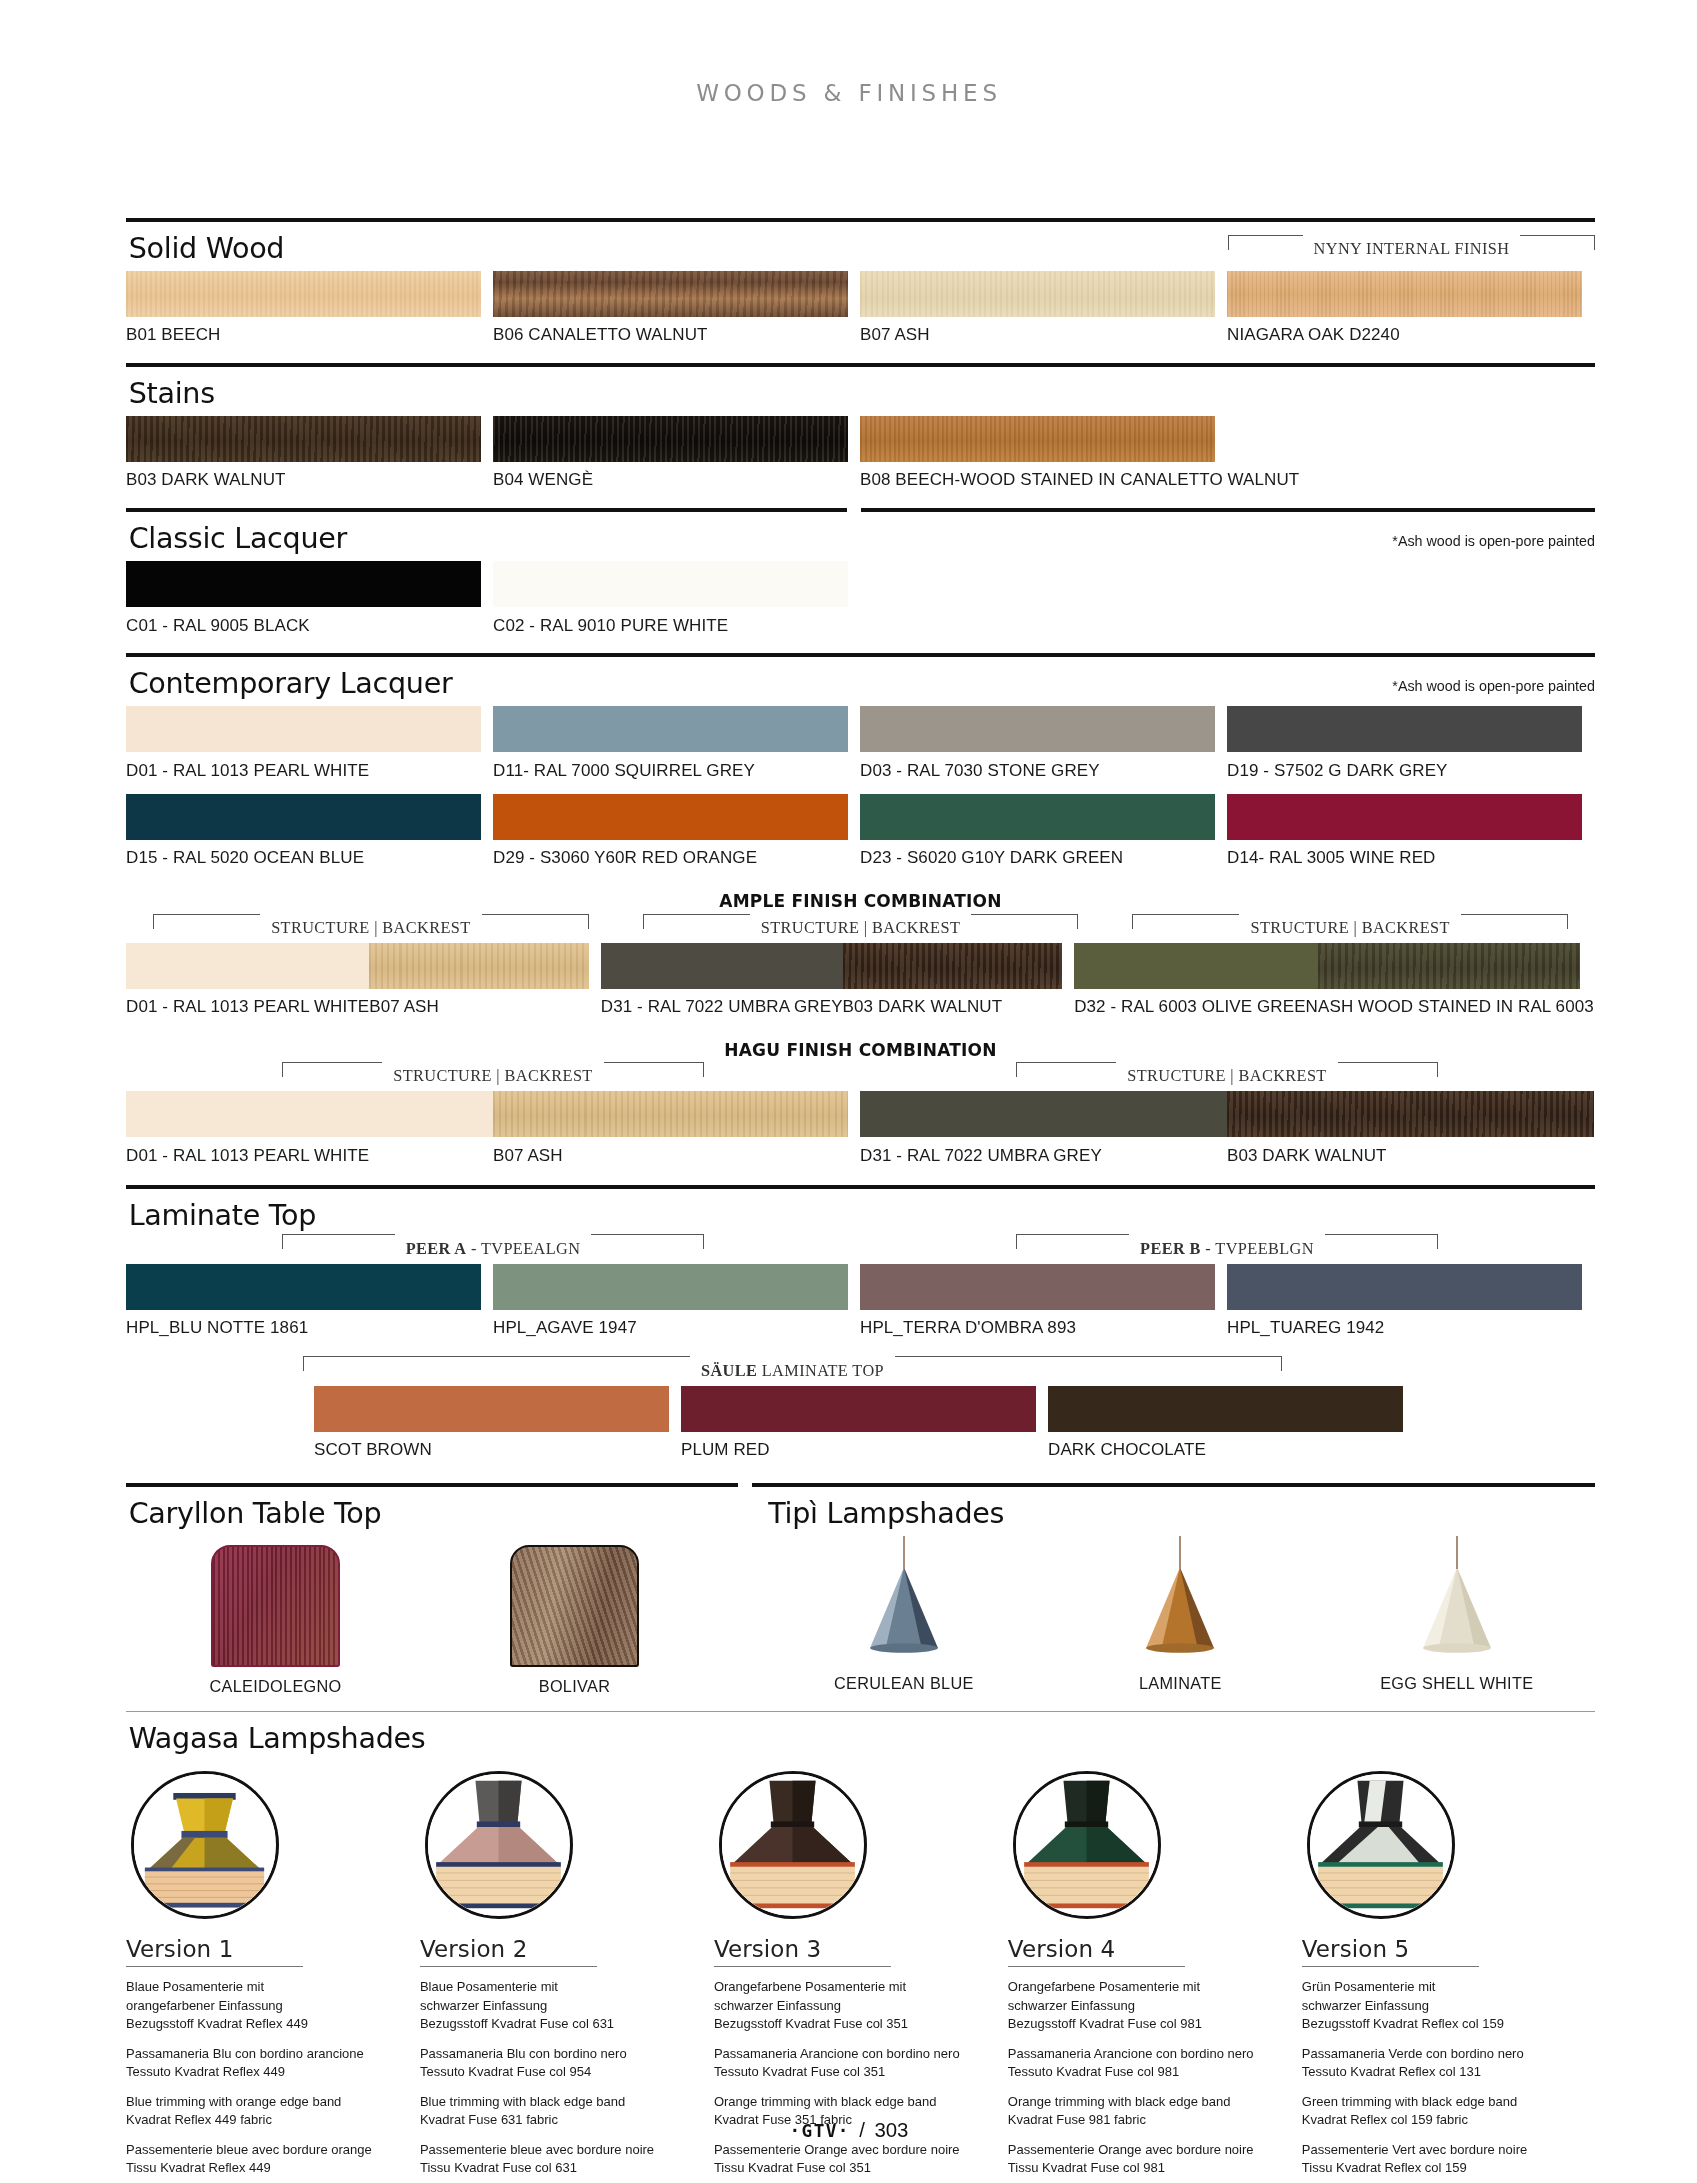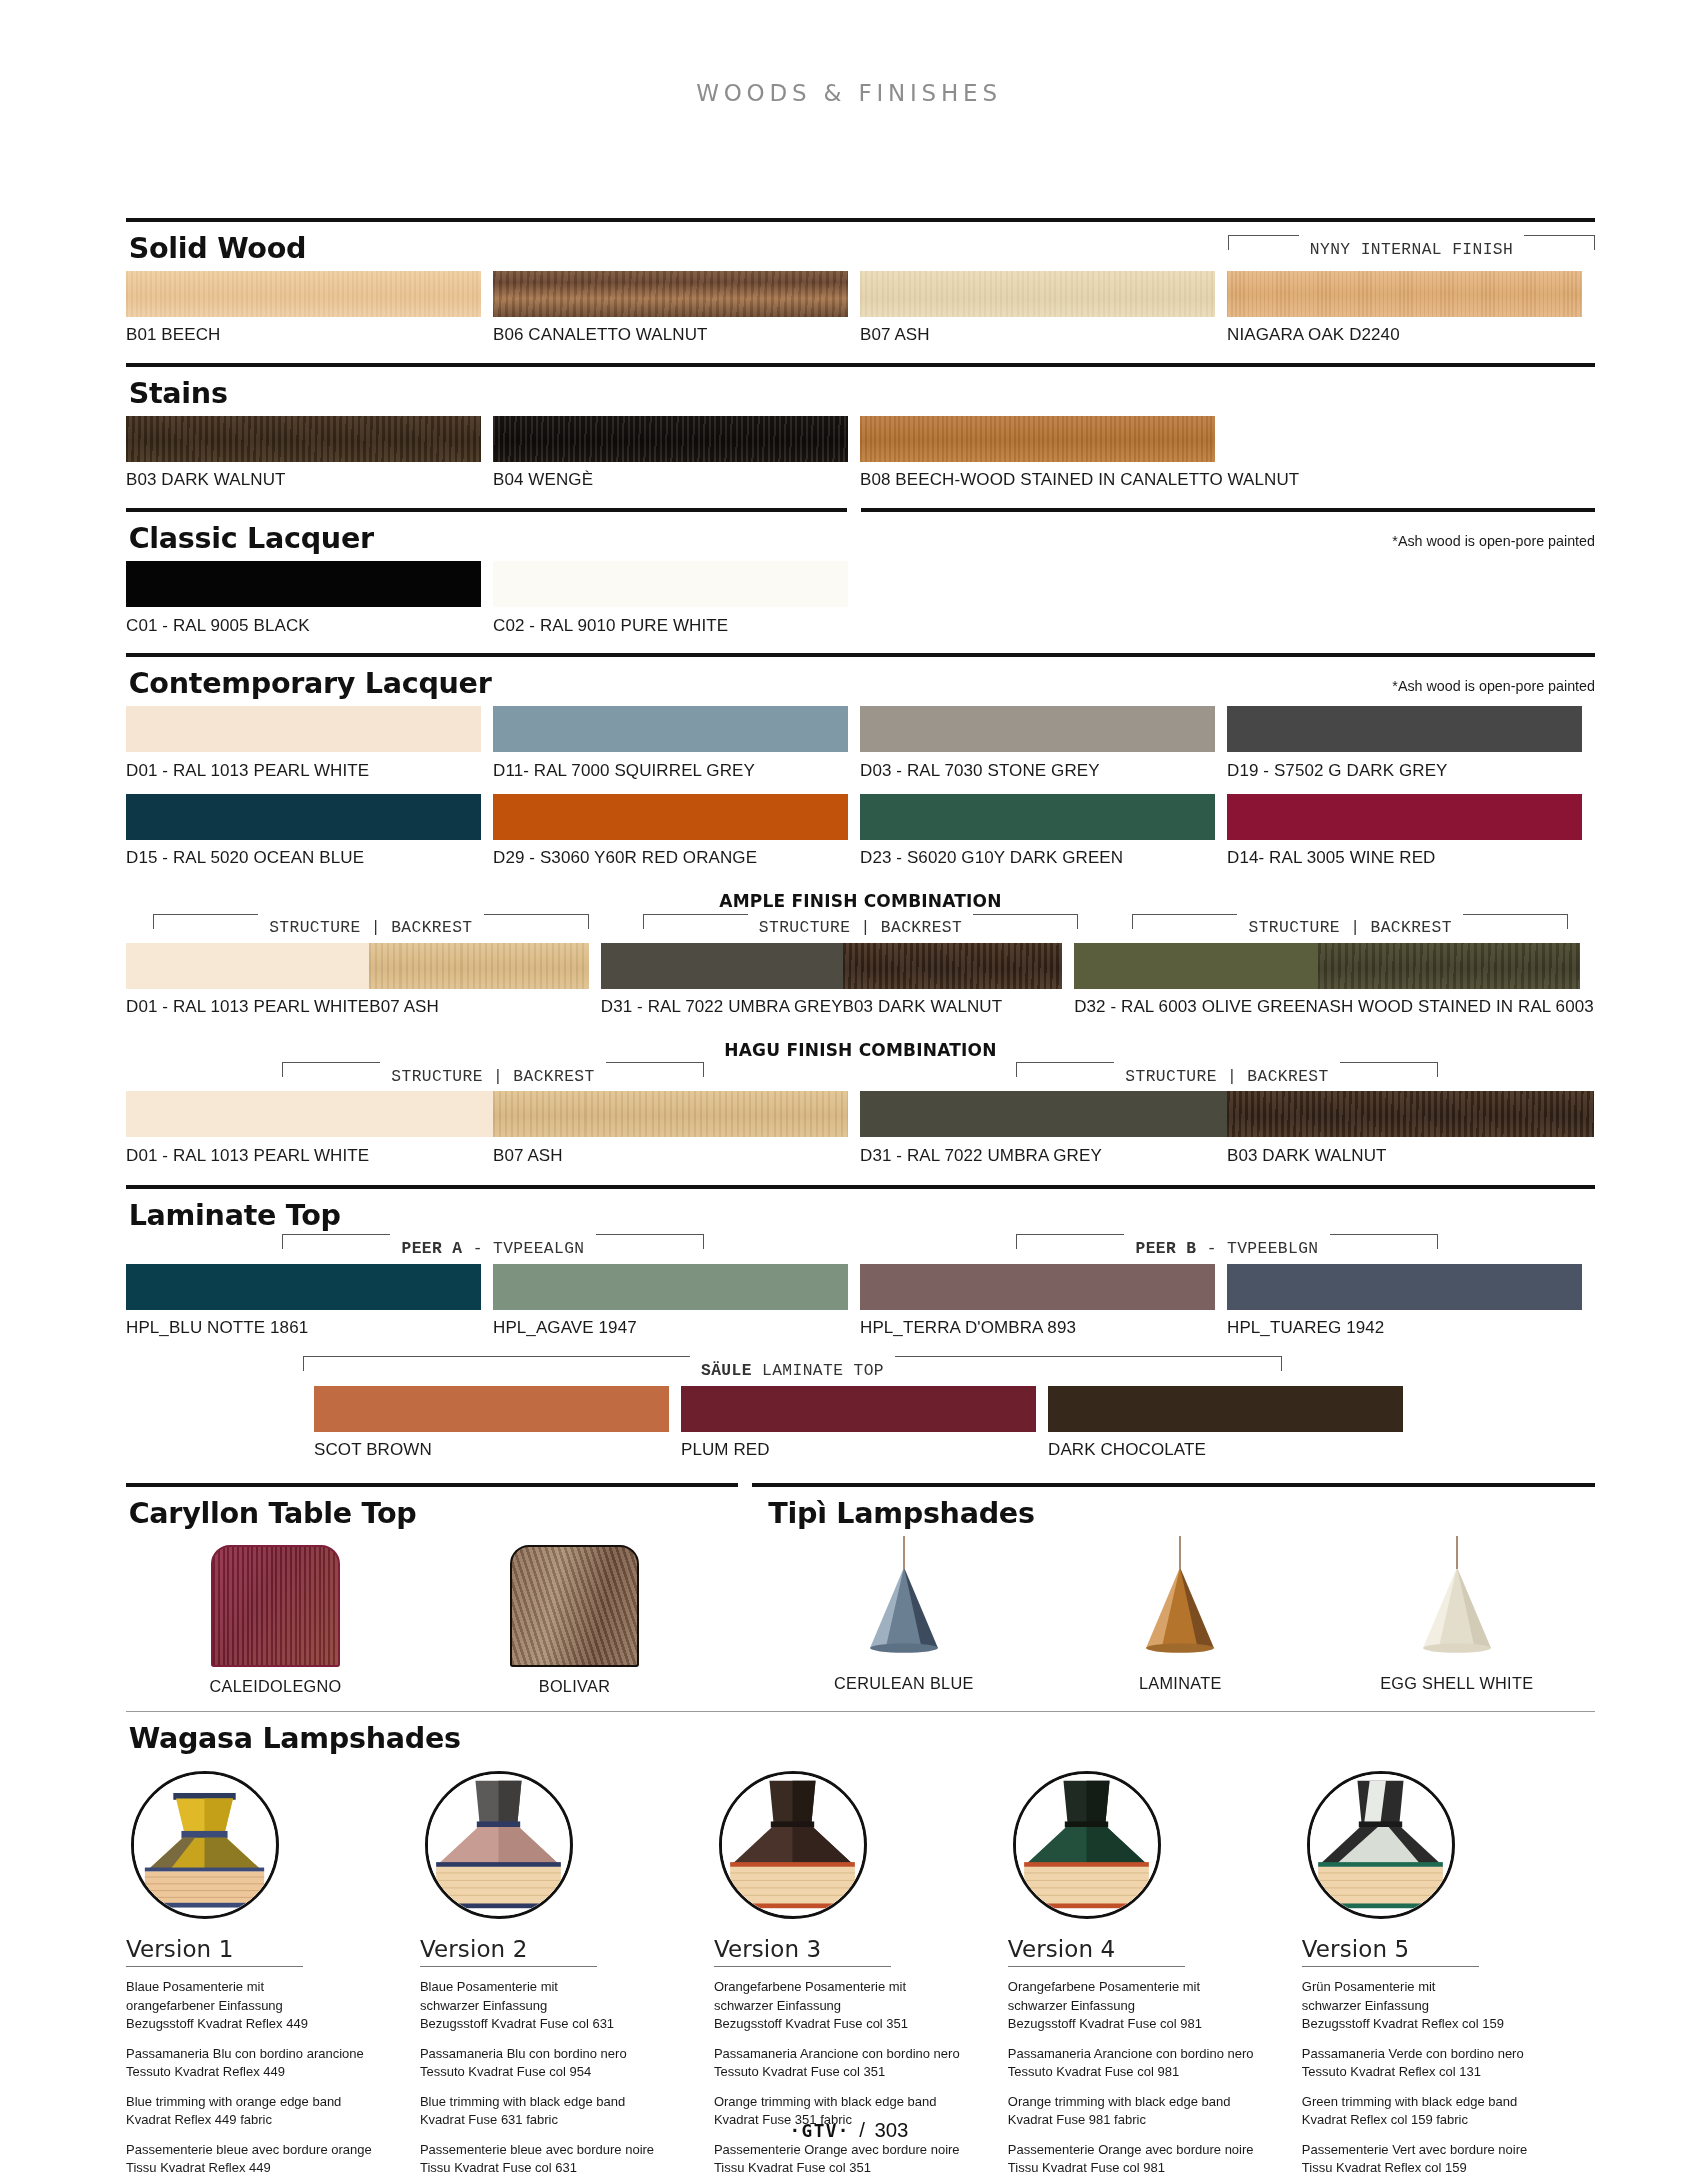--- a/index.html
+++ b/index.html
@@ -49,21 +49,21 @@
     display: flex;
     gap: 13.6px;
     width: 1469px;
   }
   .rule-split > div { border-top: 4.1px solid #111; }
 
   .thin-rule { border-top: 1.4px solid #9a9a9a; width: 1469px; }
 
   .sec-title {
     font-family: "DejaVu Sans", sans-serif;
-    font-weight: 700;
+    font-weight: 400;
     font-size: 28.6px;
     letter-spacing: -0.3px;
     color: #111;
     margin: 11px 0 8.2px 2.7px;
     line-height: 1.05;
   }
 
   .note {
     font-family: "Liberation Sans", sans-serif;
     font-size: 14.3px;
@@ -139,21 +139,21 @@
     top: -6.8px;
   }
   .bracket .line.l { border-left: 1.4px solid #555; }
   .bracket .line.r { border-right: 1.4px solid #555; }
   .bracket .txt {
     padding: 0 11px;
     font-size: 16.3px;
     letter-spacing: 0.4px;
     color: #333;
     white-space: nowrap;
-    font-family: Liberation Mono, monospace;
+    font-family: Liberation Serif, serif;
   }
   .bracket .txt b { font-weight: 700; }
 
   .combi-title {
     font-family: "DejaVu Sans", sans-serif;
     font-weight: 700;
     font-size: 17px;
     text-align: center;
     letter-spacing: 0.2px;
     color: #111;

